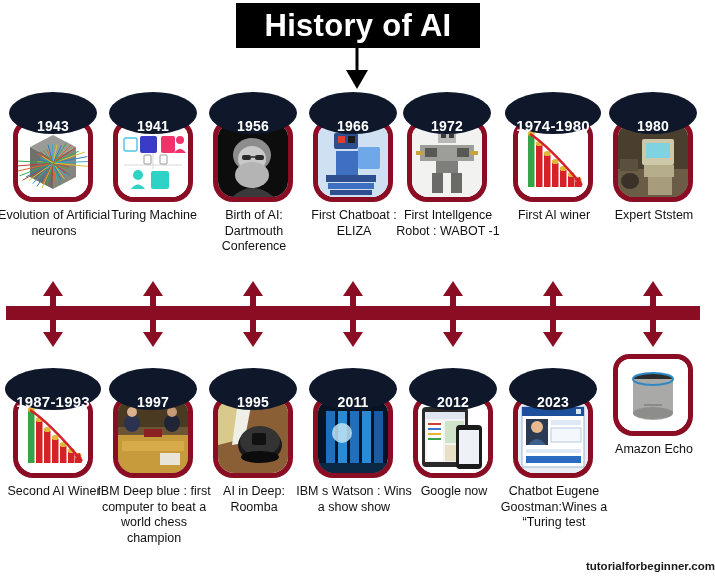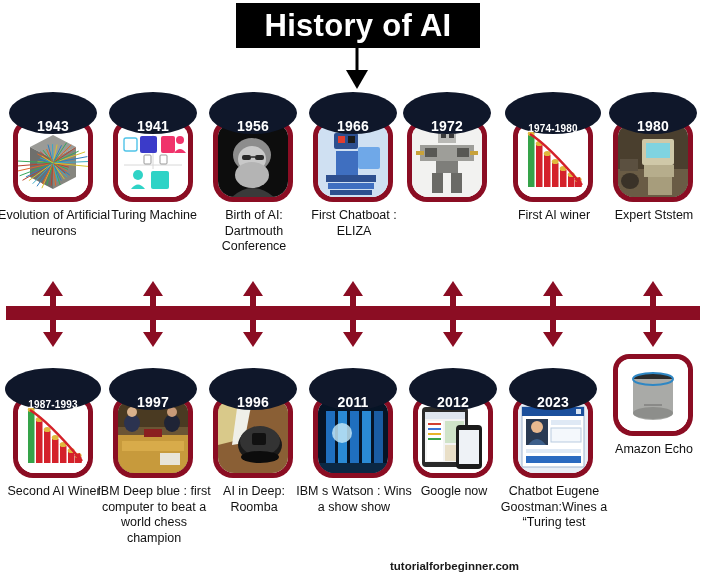--- a/index.html
+++ b/index.html
@@ -42,21 +42,21 @@
     position:relative;margin:0 auto;width:88px;height:42px;
     background:#0f172a;border-radius:50%/50%;
     display:flex;align-items:flex-end;justify-content:center;
     z-index:3;
   }
   .badge.wide{width:96px;}
   .badge span{
     color:#ffffff;font-size:14px;font-weight:bold;letter-spacing:.2px;
     white-space:nowrap;
   }
-  .badge.wide span{font-size:10px;}
+  .badge.wide span{font-size:15px;}
 
   
   .card{
     position:relative;margin:-14px auto 0;width:80px;height:82px;
     background:#8B0D23;
     border-radius:16px 16px 20px 20px;
     z-index:2;
     box-sizing:border-box;padding:5px;
   }
   .card-inner{
@@ -71,21 +71,21 @@
   .caption{
     margin:6px auto 0;width:104px;
     text-align:center;color:#111111;
     font-size:12.5px;line-height:15.5px;
   }
   .caption.wideCap{width:116px;margin-left:-6px;}
 
   
   .footer{
     position:absolute;left:0;top:556px;width:715px;
-    text-align:left;
+    text-align:right;
   }
   .footer span{
     font-size:11.5px;font-weight:bold;color:#1a1a1a;
     margin-left:390px;
   }
 </style>
 </head>
 <body>
 
 <div id="stage">
@@ -282,20 +282,21 @@
               <rect x="13" y="23" width="12" height="9" fill="#585854"></rect>
               <rect x="45" y="23" width="12" height="9" fill="#585854"></rect>
               <rect x="24" y="36" width="22" height="12" fill="#7e7e7a"></rect>
               <rect x="20" y="48" width="11" height="20" fill="#6a6a66"></rect>
               <rect x="39" y="48" width="11" height="20" fill="#6a6a66"></rect>
               <rect x="4" y="26" width="8" height="4" fill="#c8a23a"></rect>
               <rect x="58" y="26" width="8" height="4" fill="#c8a23a"></rect>
             </svg>
           </div>
         </div>
+        <div class="caption wideCap">First Intellgence Robot : WABOT -1</div>
       </div>
       <div class="item" style="left: 502px;">
         <div class="badge wide">
           <span>1974-1980</span>
         </div>
         <div class="card">
           <div class="card-inner">
             <svg class="thumb" viewBox="0 0 70 72" preserveAspectRatio="none">
               <rect width="70" height="72" fill="#fff"></rect>
               <rect x="10" y="10" width="6.5" height="52" fill="#35a349"></rect>
@@ -387,21 +388,21 @@
               <circle cx="54" cy="11" r="5" fill="#c89a78"></circle>
               <rect x="26" y="28" width="18" height="8" fill="#8a2020"></rect>
               <rect x="42" y="52" width="20" height="12" fill="#e8e4d8"></rect>
             </svg>
           </div>
         </div>
         <div class="caption wideCap">IBM Deep blue : first computer to beat a world chess champion</div>
       </div>
       <div class="item" style="left: 202px;">
         <div class="badge">
-          <span>1996</span>
+          <span>1995</span>
         </div>
         <div class="card">
           <div class="card-inner">
             <svg class="thumb" viewBox="0 0 70 72" preserveAspectRatio="none">
               <rect width="70" height="72" fill="#8a5f35"></rect>
               <polygon points="0,0 26,0 16,40 0,44" fill="#d9c98a"></polygon>
               <polygon points="20,0 34,0 26,42 14,44" fill="#efefe8"></polygon>
               <ellipse cx="42" cy="44" rx="22" ry="17" fill="#1a1a1a"></ellipse>
               <ellipse cx="42" cy="40" rx="20" ry="15" fill="#333"></ellipse>
               <rect x="34" y="32" width="14" height="12" rx="2" fill="#111"></rect>

